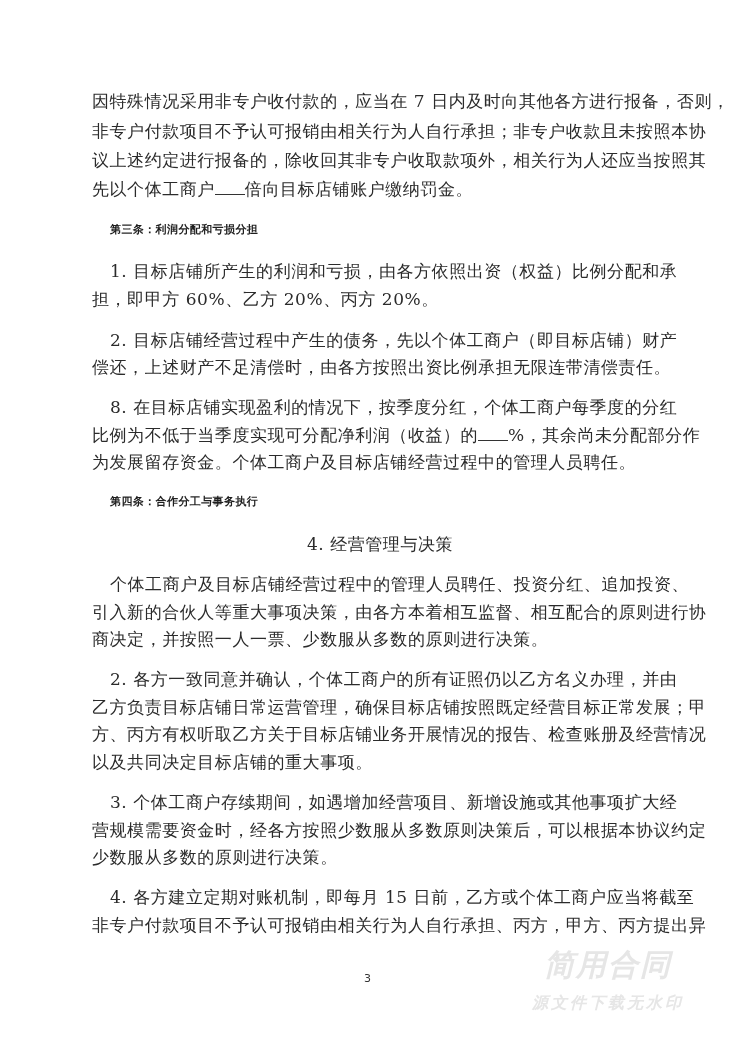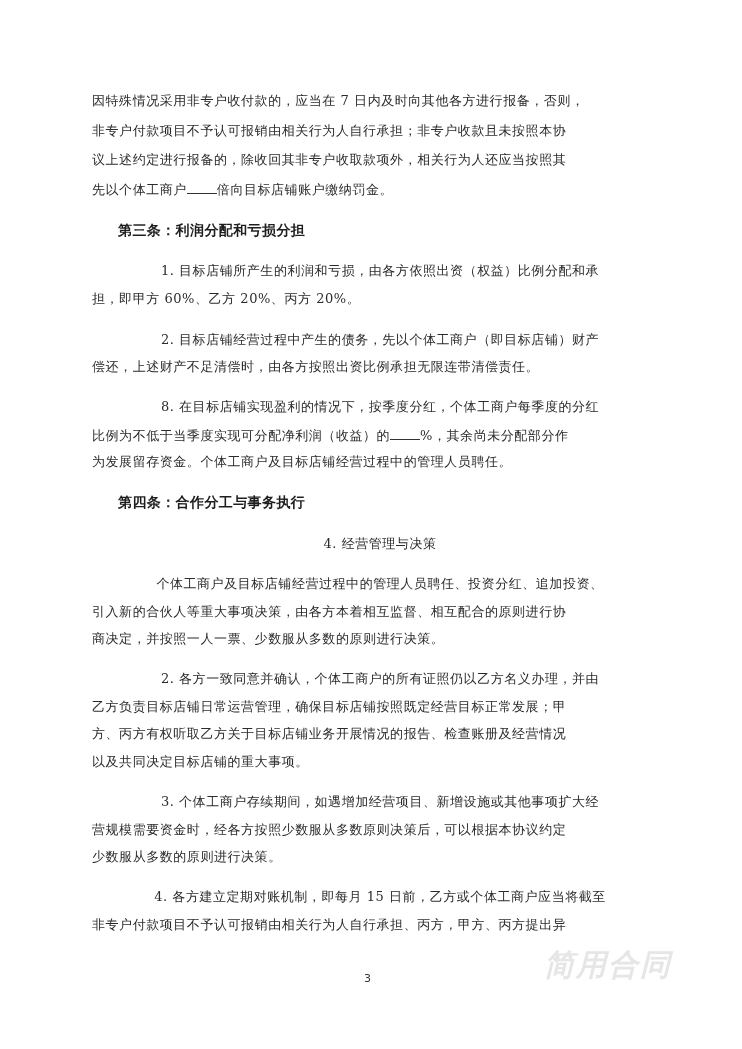--- a/index.html
+++ b/index.html
@@ -19,38 +19,37 @@
       position: absolute;
       left: 0; top: 0;
       width: 742px;
       height: 1049px;
       background: #fff;
     }
     .line {
       position: absolute;
       left: 92px;
       width: 540px;
-      font-size: 13px;
+      font-size: 17px;
       line-height: 20px;
       white-space: nowrap;
       letter-spacing: 0.55px;
       color: #2b2b2b;
     }
     .line.indent { left: 110px; text-align: center; }
     .heading {
       position: absolute;
       left: 110px;
-      font-size: 14px;
+      font-size: 11px;
       line-height: 20px;
       font-weight: bold;
       letter-spacing: 0.4px;
       color: #1e1e1e;
       white-space: nowrap;
       font-family: "DejaVu Sans", "Liberation Sans", sans-serif;
-      margin-left: 8px;
     }
     .blank {
       display: inline-block;
       width: 30px;
       border-bottom: 1px solid #333;
       height: 14px;
       vertical-align: baseline;
     }
     .page-number {
       position: absolute;
@@ -88,20 +87,21 @@
     }
     .content { position: relative; z-index: 1; }
   </style>
 </head>
 <body>
 
 <div class="page">
 
   <div class="watermark">
     <div class="wm-main">简用合同</div>
+    <div class="wm-sub">源文件下载无水印</div>
   </div>
 
   <div class="content">
 
     <div class="line" style="top:91px">因特殊情况采用非专户收付款的，应当在 7 日内及时向其他各方进行报备，否则，</div>
     <div class="line" style="top:121px">非专户付款项目不予认可报销由相关行为人自行承担；非专户收款且未按照本协</div>
     <div class="line" style="top:150px">议上述约定进行报备的，除收回其非专户收取款项外，相关行为人还应当按照其</div>
     <div class="line" style="top:179px">
       <span>先以个体工商户</span><span class="blank"></span><span>倍向目标店铺账户缴纳罚金。</span>
     </div>

